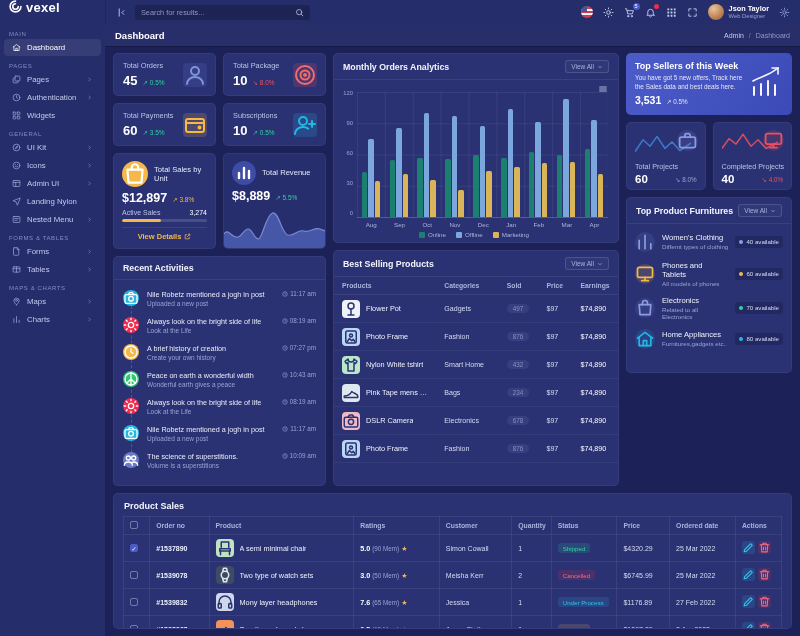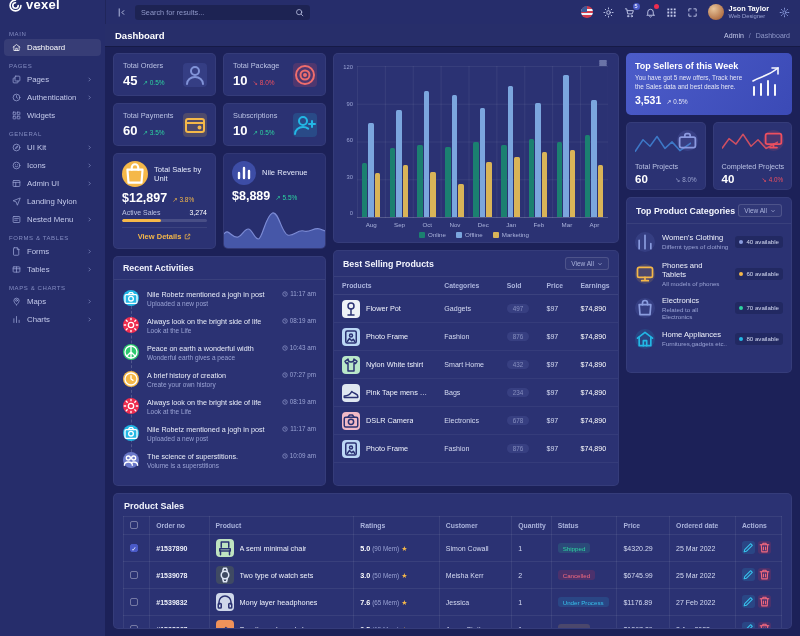--- a/index.html
+++ b/index.html
@@ -1,21 +1,21 @@
 <!DOCTYPE html>
 <html><head>
 <meta charset="utf-8">
 <style>
   *{box-sizing:border-box;margin:0;padding:0}
   html,body{width:800px;height:636px;overflow:hidden}
   body{background:#1c2158;color:#e8ecf8;font-family:"Liberation Sans",sans-serif;font-size:8px}
   .app{display:flex;width:800px;height:636px}
   
   .sidebar{width:105px;background:#262d6b;flex-shrink:0;display:flex;flex-direction:column}
-  .logo-row{height:24px;display:flex;align-items:flex-end;gap:4px;padding:12px 9px;flex-shrink:0}
+  .logo-row{height:24px;display:flex;align-items:flex-start;gap:4px;padding:0 9px;flex-shrink:0}
   .logo-mark{width:13px;height:13px;display:inline-flex}
   .logo-mark svg{width:13px;height:13px}
   .logo-text{font-size:13px;font-weight:bold;letter-spacing:.3px;color:#fff}
   .nav-sec{font-size:6px;letter-spacing:.6px;color:#848dc2;margin:7px 9px 2px;text-transform:uppercase}
   .nav-item{display:flex;align-items:center;gap:6px;padding:4px 8px;margin:1px 4px;border-radius:4px;color:#c3c9ea;cursor:pointer}
   .nav-item .ni-icon{width:9px;height:9px;display:inline-flex;color:#9aa3d4}
   .nav-item .ni-icon svg{width:9px;height:9px}
   .nav-item .ni-label{font-size:7.8px}
   .nav-item .ni-chev{margin-left:auto;width:7px;height:7px;display:inline-flex;color:#7e87bd}
   .nav-item .ni-chev svg{width:7px;height:7px}
@@ -548,21 +548,21 @@
               </div>
             </div>
 
             <div class="card rev-card">
               <div class="sc-top">
                 <span class="blue-circ">
                     <svg viewBox="0 0 24 24" fill="none" stroke="currentColor" stroke-width="2.4" stroke-linecap="round" stroke-linejoin="round" style="width:100%;height:100%">
                       <path d="M7 17v-5M12 17V7M17 17v-7"></path>
                     </svg>
                   </span>
-                <span class="sc-title">Nile Revenue</span>
+                <span class="sc-title">Total Revenue</span>
               </div>
               <div class="sc-value-row">
                 <span class="sc-value">$8,889</span>
                 <span class="stat-delta up">↗ <span>5.5%</span></span>
               </div>
               <svg class="rev-wave" viewBox="0 0 100 46" preserveAspectRatio="none">
                 <path d="M0 32 C4 25 8 37 14 35 C18 34 20 27 24 27 C28 27 30 37 34 37 C38 37 41 14 48 11 C54 9 57 31 63 33 C69 35 73 27 79 29 C85 31 89 25 95 27 L100 29 L100 46 L0 46 Z" fill="#4a5cae" opacity="0.9"></path>
                 <path d="M0 32 C4 25 8 37 14 35 C18 34 20 27 24 27 C28 27 30 37 34 37 C38 37 41 14 48 11 C54 9 57 31 63 33 C69 35 73 27 79 29 C85 31 89 25 95 27 L100 29" fill="none" stroke="#7b8ad4" stroke-width="1.2"></path>
               </svg>
             </div>
@@ -605,54 +605,54 @@
                     <div class="tl-sub">Look at the Life</div>
                   </span>
                   <span class="tl-time"><span style="width:6px;height:6px;display:inline-flex">
                       <svg viewBox="0 0 24 24" fill="none" stroke="currentColor" stroke-width="2.5" style="width:100%;height:100%">
                         <circle cx="12" cy="12" r="9"></circle>
                         <path d="M12 7v5l3 2"></path>
                       </svg>
                     </span>08:19 am</span>
                 </div>
                 <div class="tl-item">
+                  <span class="tl-circ" style="background:#f5b849">
+                    <svg viewBox="0 0 24 24" fill="none" stroke="currentColor" stroke-width="2" stroke-linecap="round" stroke-linejoin="round" style="width:100%;height:100%">
+                      <circle cx="12" cy="12" r="9"></circle>
+                      <path d="M12 7v5l3 2"></path>
+                    </svg>
+                  </span>
+                  <span>
+                    <div class="tl-title">A brief history of creation</div>
+                    <div class="tl-sub">Create your own history</div>
+                  </span>
+                  <span class="tl-time"><span style="width:6px;height:6px;display:inline-flex">
+                      <svg viewBox="0 0 24 24" fill="none" stroke="currentColor" stroke-width="2.5" style="width:100%;height:100%">
+                        <circle cx="12" cy="12" r="9"></circle>
+                        <path d="M12 7v5l3 2"></path>
+                      </svg>
+                    </span>07:27 pm</span>
+                </div>
+                <div class="tl-item">
                   <span class="tl-circ" style="background:#2dc96f">
                     <svg viewBox="0 0 24 24" fill="none" stroke="currentColor" stroke-width="2" stroke-linecap="round" stroke-linejoin="round" style="width:100%;height:100%">
                       <circle cx="12" cy="12" r="9"></circle>
                       <path d="M12 3v18M12 12l-6.5 6.5M12 12l6.5 6.5"></path>
                     </svg>
                   </span>
                   <span>
                     <div class="tl-title">Peace on earth a wonderful width</div>
                     <div class="tl-sub">Wonderful earth gives a peace</div>
                   </span>
                   <span class="tl-time"><span style="width:6px;height:6px;display:inline-flex">
                       <svg viewBox="0 0 24 24" fill="none" stroke="currentColor" stroke-width="2.5" style="width:100%;height:100%">
                         <circle cx="12" cy="12" r="9"></circle>
                         <path d="M12 7v5l3 2"></path>
                       </svg>
                     </span>10:43 am</span>
-                </div>
-                <div class="tl-item">
-                  <span class="tl-circ" style="background:#f5b849">
-                    <svg viewBox="0 0 24 24" fill="none" stroke="currentColor" stroke-width="2" stroke-linecap="round" stroke-linejoin="round" style="width:100%;height:100%">
-                      <circle cx="12" cy="12" r="9"></circle>
-                      <path d="M12 7v5l3 2"></path>
-                    </svg>
-                  </span>
-                  <span>
-                    <div class="tl-title">A brief history of creation</div>
-                    <div class="tl-sub">Create your own history</div>
-                  </span>
-                  <span class="tl-time"><span style="width:6px;height:6px;display:inline-flex">
-                      <svg viewBox="0 0 24 24" fill="none" stroke="currentColor" stroke-width="2.5" style="width:100%;height:100%">
-                        <circle cx="12" cy="12" r="9"></circle>
-                        <path d="M12 7v5l3 2"></path>
-                      </svg>
-                    </span>07:27 pm</span>
                 </div>
                 <div class="tl-item">
                   <span class="tl-circ" style="background:#ee2d4f">
                     <svg viewBox="0 0 24 24" fill="none" stroke="currentColor" stroke-width="2" stroke-linecap="round" stroke-linejoin="round" style="width:100%;height:100%">
                       <circle cx="12" cy="12" r="4"></circle>
                       <path d="M12 2v2M12 20v2M2 12h2M20 12h2M4.9 4.9l1.4 1.4M17.7 17.7l1.4 1.4M19.1 4.9l-1.4 1.4M6.3 17.7l-1.4 1.4"></path>
                     </svg>
                   </span>
                   <span>
                     <div class="tl-title">Always look on the bright side of life</div>
@@ -702,20 +702,29 @@
                         <path d="M12 7v5l3 2"></path>
                       </svg>
                     </span>10:09 am</span>
                 </div>
               </div>
           </div>
         </div>
 
         <div class="col-mid">
           <div class="card chart-card">
+            <div class="card-head">
+              <span class="card-title">Monthly Orders Analytics</span>
+              <span class="view-all">
+                  <span>View All</span>
+                  <svg viewBox="0 0 24 24" fill="none" stroke="currentColor" stroke-width="3">
+                    <path d="M6 9l6 6 6-6"></path>
+                  </svg>
+                </span>
+            </div>
             <div class="chart-body">
               <span class="burger"><svg viewBox="0 0 24 24" fill="none" stroke="currentColor" stroke-width="2.5" stroke-linecap="round" stroke-linejoin="round" style="width:100%;height:100%">
                     <path d="M4 7h16M4 12h16M4 17h16"></path>
                   </svg></span>
               <div class="plot-wrap">
                 <div class="ylabels" id="chart-ylabels">
                     <span>120</span>
                     <span>90</span>
                     <span>60</span>
                     <span>30</span>
@@ -967,21 +976,21 @@
                   </svg>
                 </span>
                 <div class="proj-label">Completed Projects</div>
                 <div class="proj-value">40</div>
                 <div class="proj-delta down">↘ 4.0%</div>
               </div>
             </div>
 
           <div class="card cat-card">
             <div class="card-head">
-              <span class="card-title">Top Product Categories</span>
+              <span class="card-title">Top Product Furnitures</span>
               <span class="view-all">
                   <span>View All</span>
                   <svg viewBox="0 0 24 24" fill="none" stroke="currentColor" stroke-width="3">
                     <path d="M6 9l6 6 6-6"></path>
                   </svg>
                 </span>
             </div>
             <div class="cat-list" id="cat-list">
                 <div class="cat-item">
                   <span class="cat-circ" style="background:rgba(122,139,224,0.14);color:#8b9ddf">

